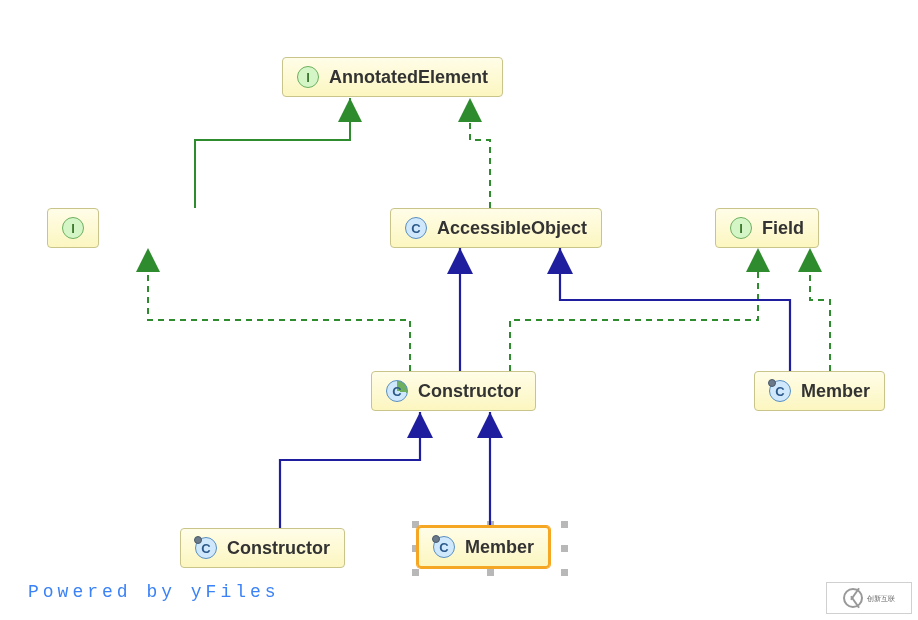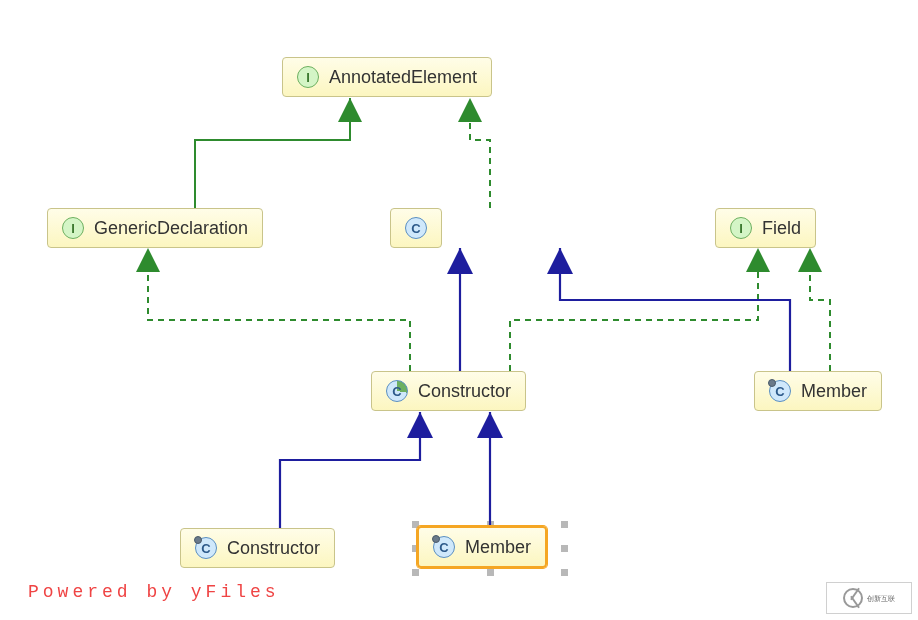--- a/index.html
+++ b/index.html
@@ -67,35 +67,36 @@
     width: 8px;
     height: 8px;
     border-radius: 50%;
     background: #6a7a8a;
     border: 1px solid #4a5a6a;
   }
   .label {
     font-size: 18px;
     color: #333;
     white-space: nowrap;
+    font-weight: bold;
   }
   svg.connector {
     position: absolute;
     top: 0;
     left: 0;
     width: 918px;
     height: 620px;
     z-index: 1;
     pointer-events: none;
   }
   .footer-text {
     position: absolute;
     left: 28px;
     bottom: 18px;
-    color: #ef4444;
+    color: #3b82f6;
     font-size: 18px;
     letter-spacing: 4px;
     font-family: "Courier New", monospace;
   }
   .logo {
     position: absolute;
     right: 6px;
     bottom: 6px;
     width: 86px;
     height: 32px;
@@ -166,25 +167,25 @@
   <path d="M 490 526 L 490 412" stroke="#1e1e9e" stroke-width="2.2" fill="none" marker-end="url(#arrow-blue)"></path>
 </svg>
 
 <div class="node" style="left:282px; top:57px;">
   <span class="icon icon-interface">I</span>
   <span class="label">AnnotatedElement</span>
 </div>
 
 <div class="node" style="left:47px; top:208px;">
   <span class="icon icon-interface">I</span>
-  <span class="label">GenericDeclaration</span>
 </div>
 
 <div class="node" style="left:390px; top:208px;">
   <span class="icon icon-class">C</span>
+  <span class="label">AccessibleObject</span>
 </div>
 
 <div class="node" style="left:715px; top:208px;">
   <span class="icon icon-interface">I</span>
   <span class="label">Field</span>
 </div>
 
 <div class="node" style="left:371px; top:371px;">
   <span class="icon icon-abstract">C</span>
   <span class="label">Constructor</span>

